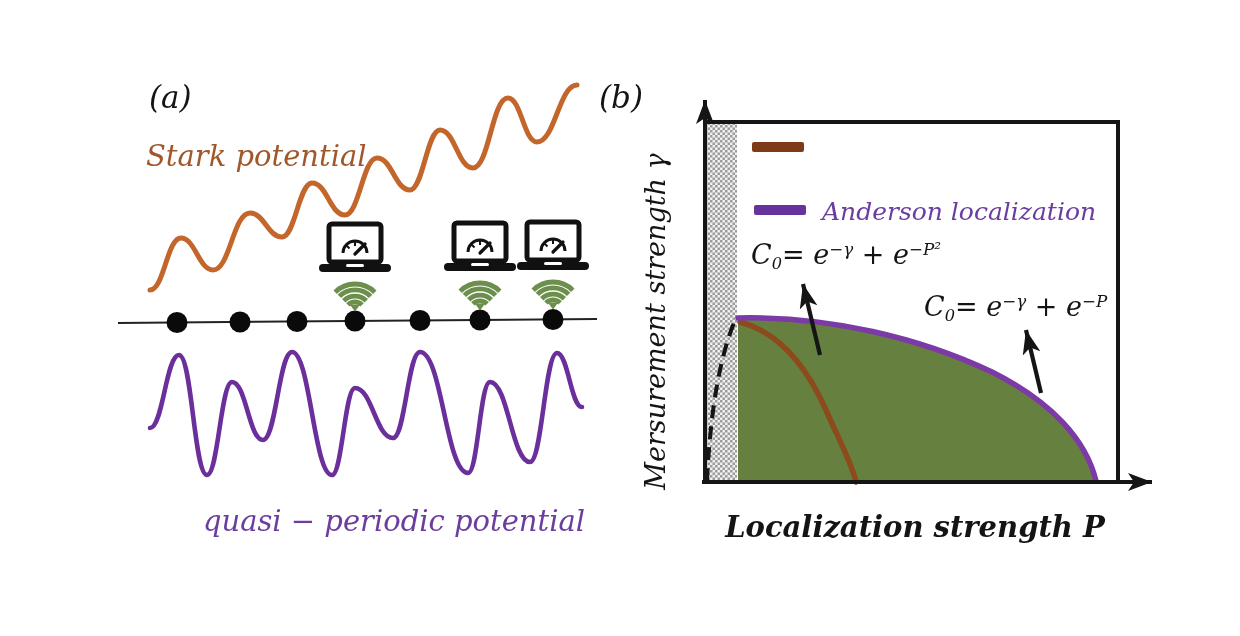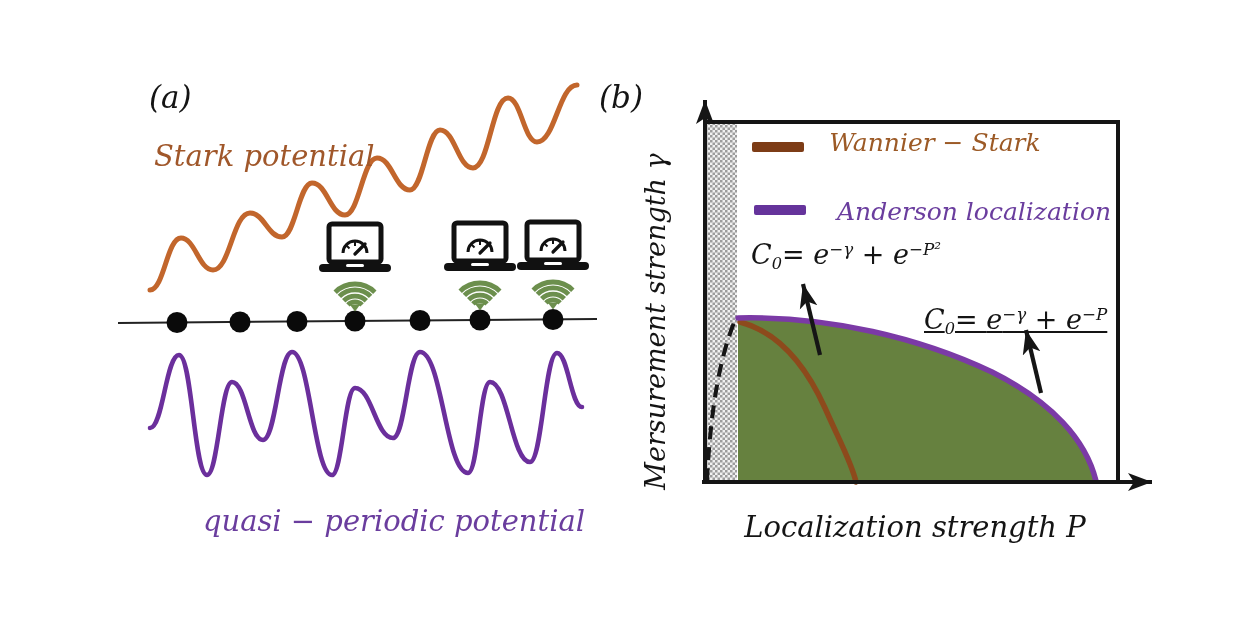--- a/index.html
+++ b/index.html
@@ -1,31 +1,31 @@
 <!DOCTYPE html>
 <html><head>
 <meta charset="utf-8">
 <style>
   html,body{margin:0;padding:0;background:#ffffff;}
   .canvas{position:relative;width:1240px;height:636px;background:#ffffff;overflow:hidden;
           font-family:"DejaVu Serif", serif;}
   .lbl{position:absolute;font-style:italic;white-space:nowrap;}
   .panel-label{font-size:31px;color:#141414;}
-  .stark-label{left:146px;top:139px;font-size:29px;color:#a0572a;margin-left:8px;}
+  .stark-label{left:146px;top:139px;font-size:29px;color:#a0572a;}
   .quasi-label{left:135px;top:504px;width:450px;text-align:right;font-size:29px;color:#6a3d9e;white-space:normal;}
-  .xaxis-label{left:713px;top:510px;width:404px;text-align:center;font-size:29px;color:#141414;white-space:normal;}
+  .xaxis-label{left:713px;top:510px;width:404px;text-align:center;font-size:29px;color:#141414;white-space:normal;font-weight:bold;}
   .yaxis-label{left:465px;top:306px;width:380px;text-align:center;font-size:27px;color:#141414;
                transform:rotate(-90deg);white-space:normal;}
   .legend-ws{left:815px;top:128px;width:240px;text-align:center;font-size:25px;line-height:29px;
              color:#9c5a26;white-space:normal;}
   .legend-ws span{display:block;}
-  .legend-anderson{left:822px;top:197px;font-size:25px;color:#6a3d9e;margin-left:15px;}
+  .legend-anderson{left:822px;top:197px;font-size:25px;color:#6a3d9e;}
   .formula{font-size:27px;color:#141414;text-align:right;}
   .formula-1{left:751px;top:239px;}
-  .formula-2{left:924px;top:304px;text-decoration:underline;}
+  .formula-2{left:924px;top:291px;}
   .sub{font-size:0.60em;vertical-align:-0.28em;}
   .sup{font-size:0.62em;vertical-align:0.55em;}
   svg{position:absolute;left:0;top:0;}
 </style>
 </head>
 <body>
 
 <div class="canvas">
 
   <svg width="1240" height="636" viewBox="0 0 1240 636">
@@ -120,21 +120,20 @@
 
   <div class="lbl quasi-label">quasi − periodic potential</div>
 
   <div class="lbl panel-label" style="left:599px;top:79px;">(b)</div>
 
   <div class="lbl yaxis-label">Mersurement strength γ</div>
 
   <div class="lbl xaxis-label">Localization strength P</div>
 
   <div class="lbl legend-ws">
-    <span>Wannier − Stark</span>
   </div>
 
   <div class="lbl legend-anderson">Anderson localization</div>
 
   <div class="lbl formula formula-1">
     <span>C</span><span class="sub">0</span><span>= </span><span>e</span><span class="sup">−γ</span><span> + </span><span>e</span><span class="sup">−P²</span>
   </div>
 
   <div class="lbl formula formula-2">
     <span>C</span><span class="sub">0</span><span>= </span><span>e</span><span class="sup">−γ</span><span> + </span><span>e</span><span class="sup">−P</span>

